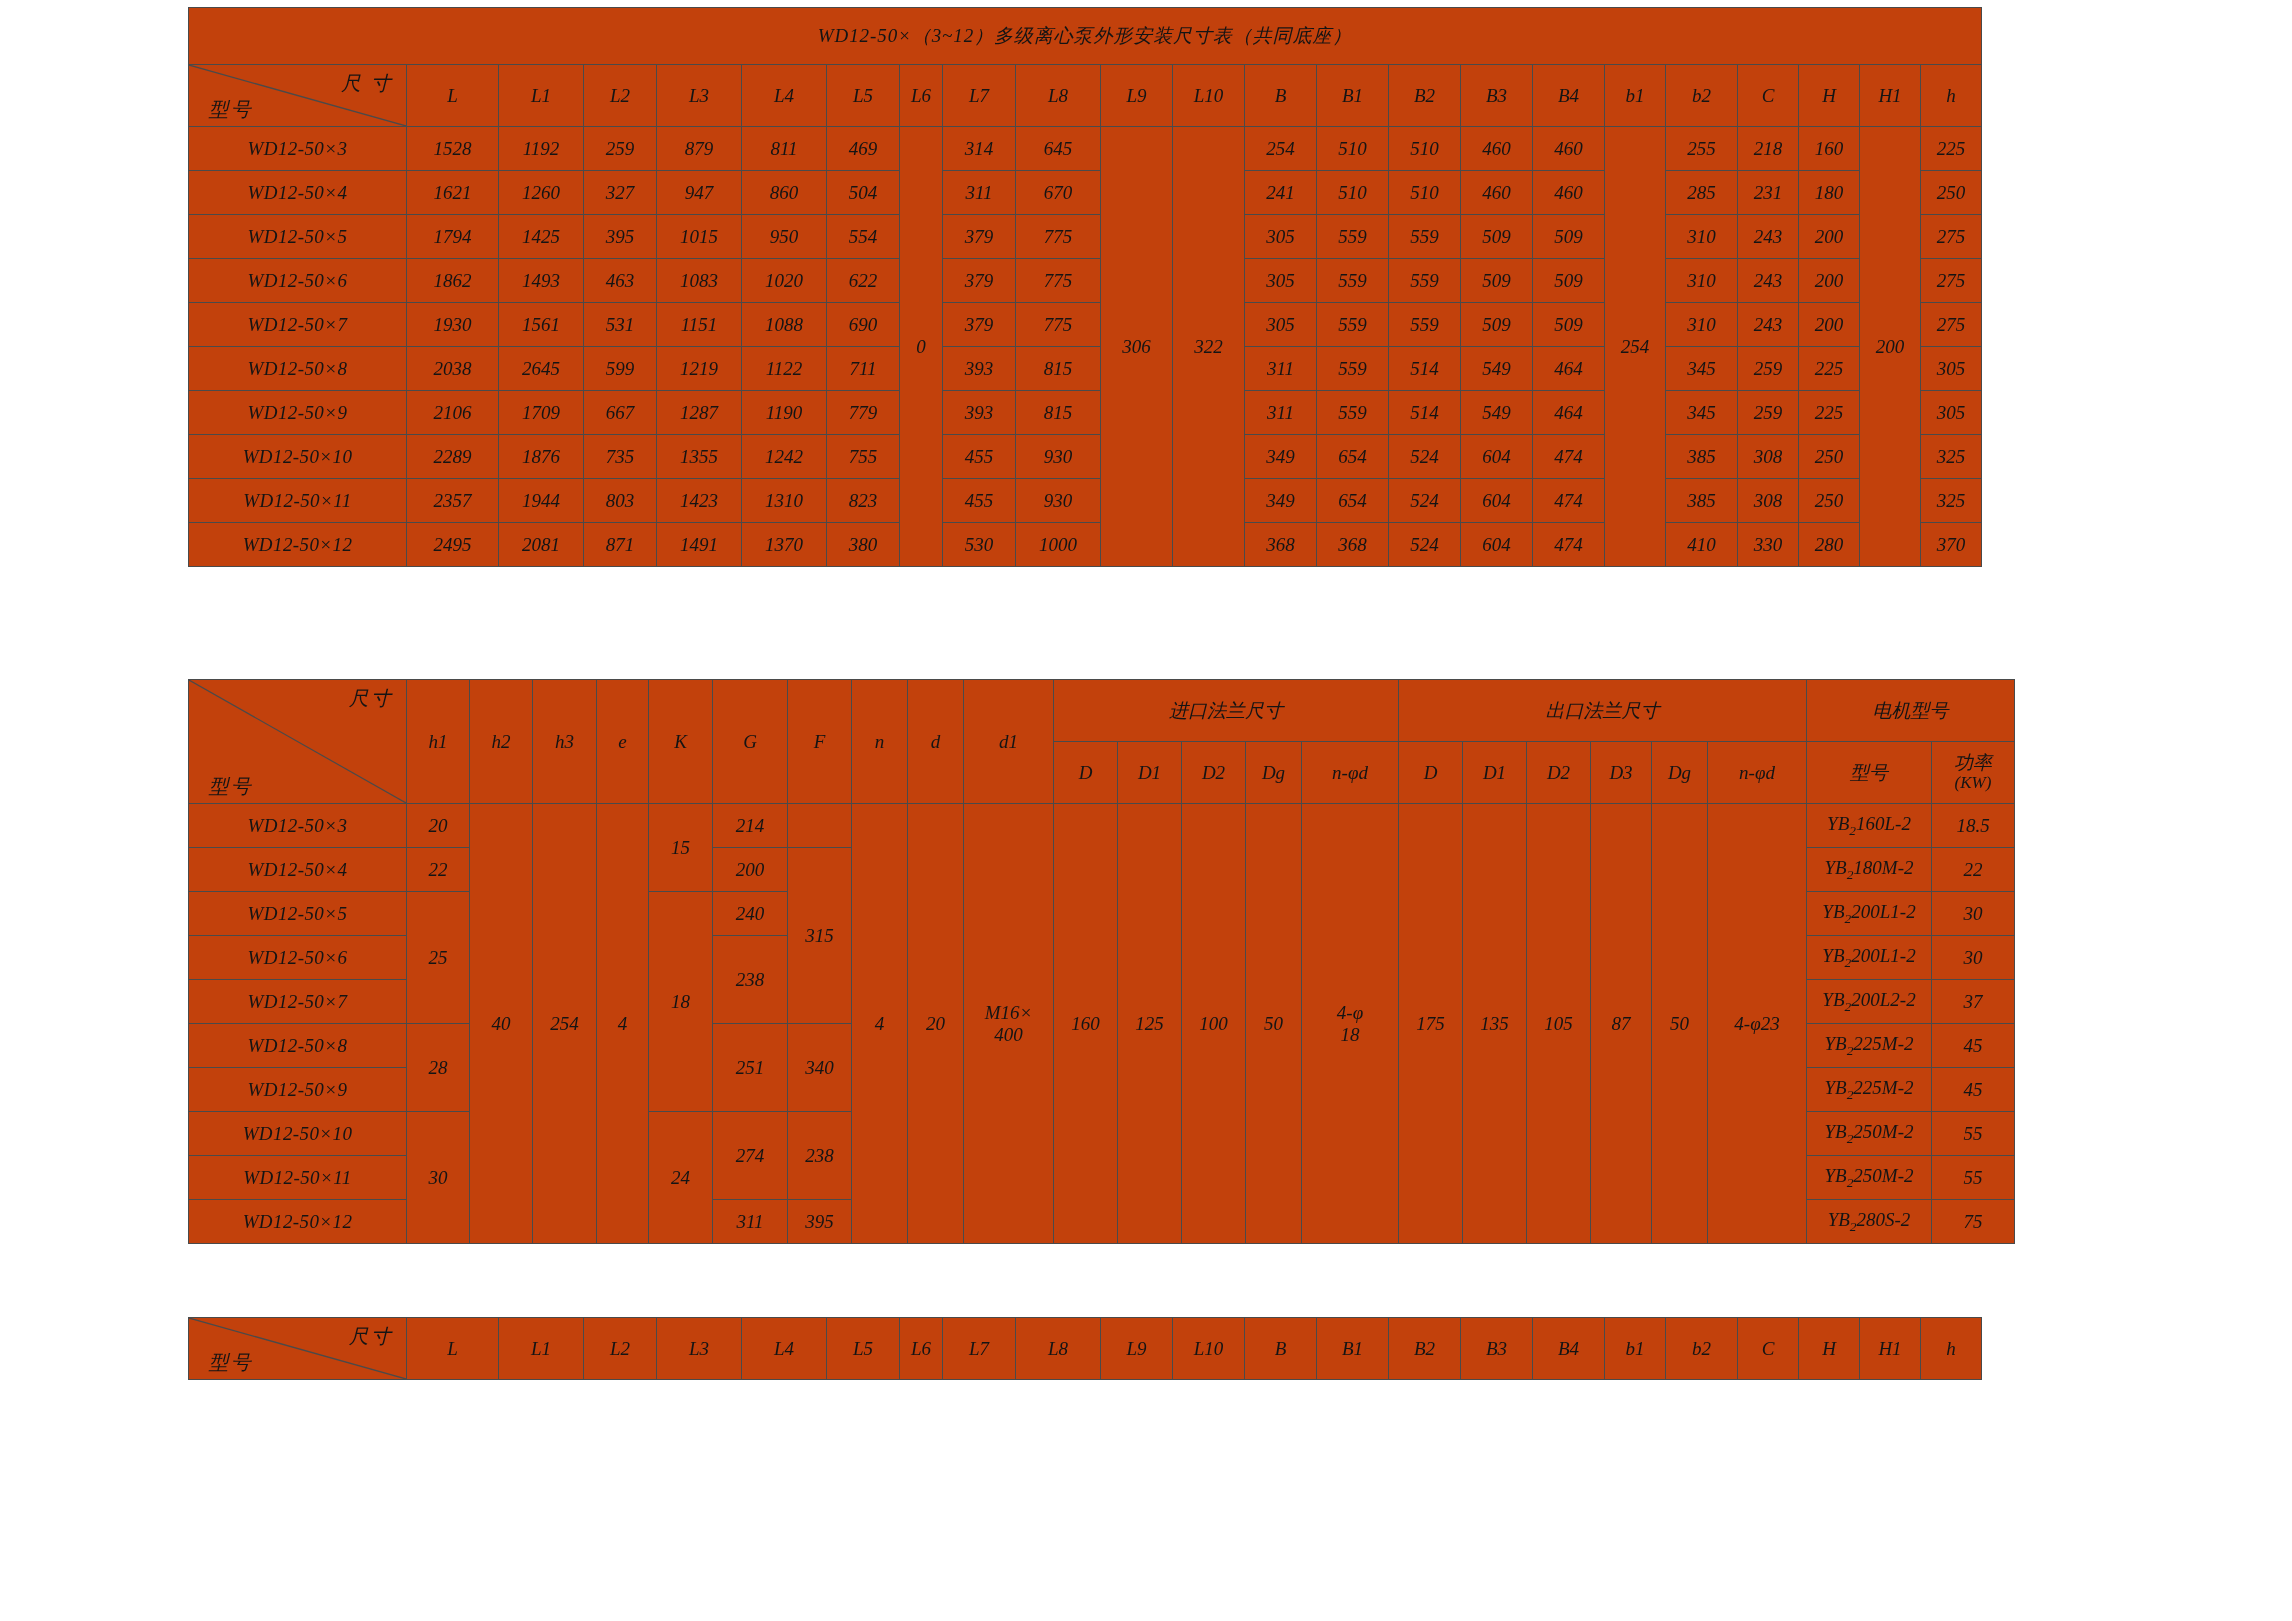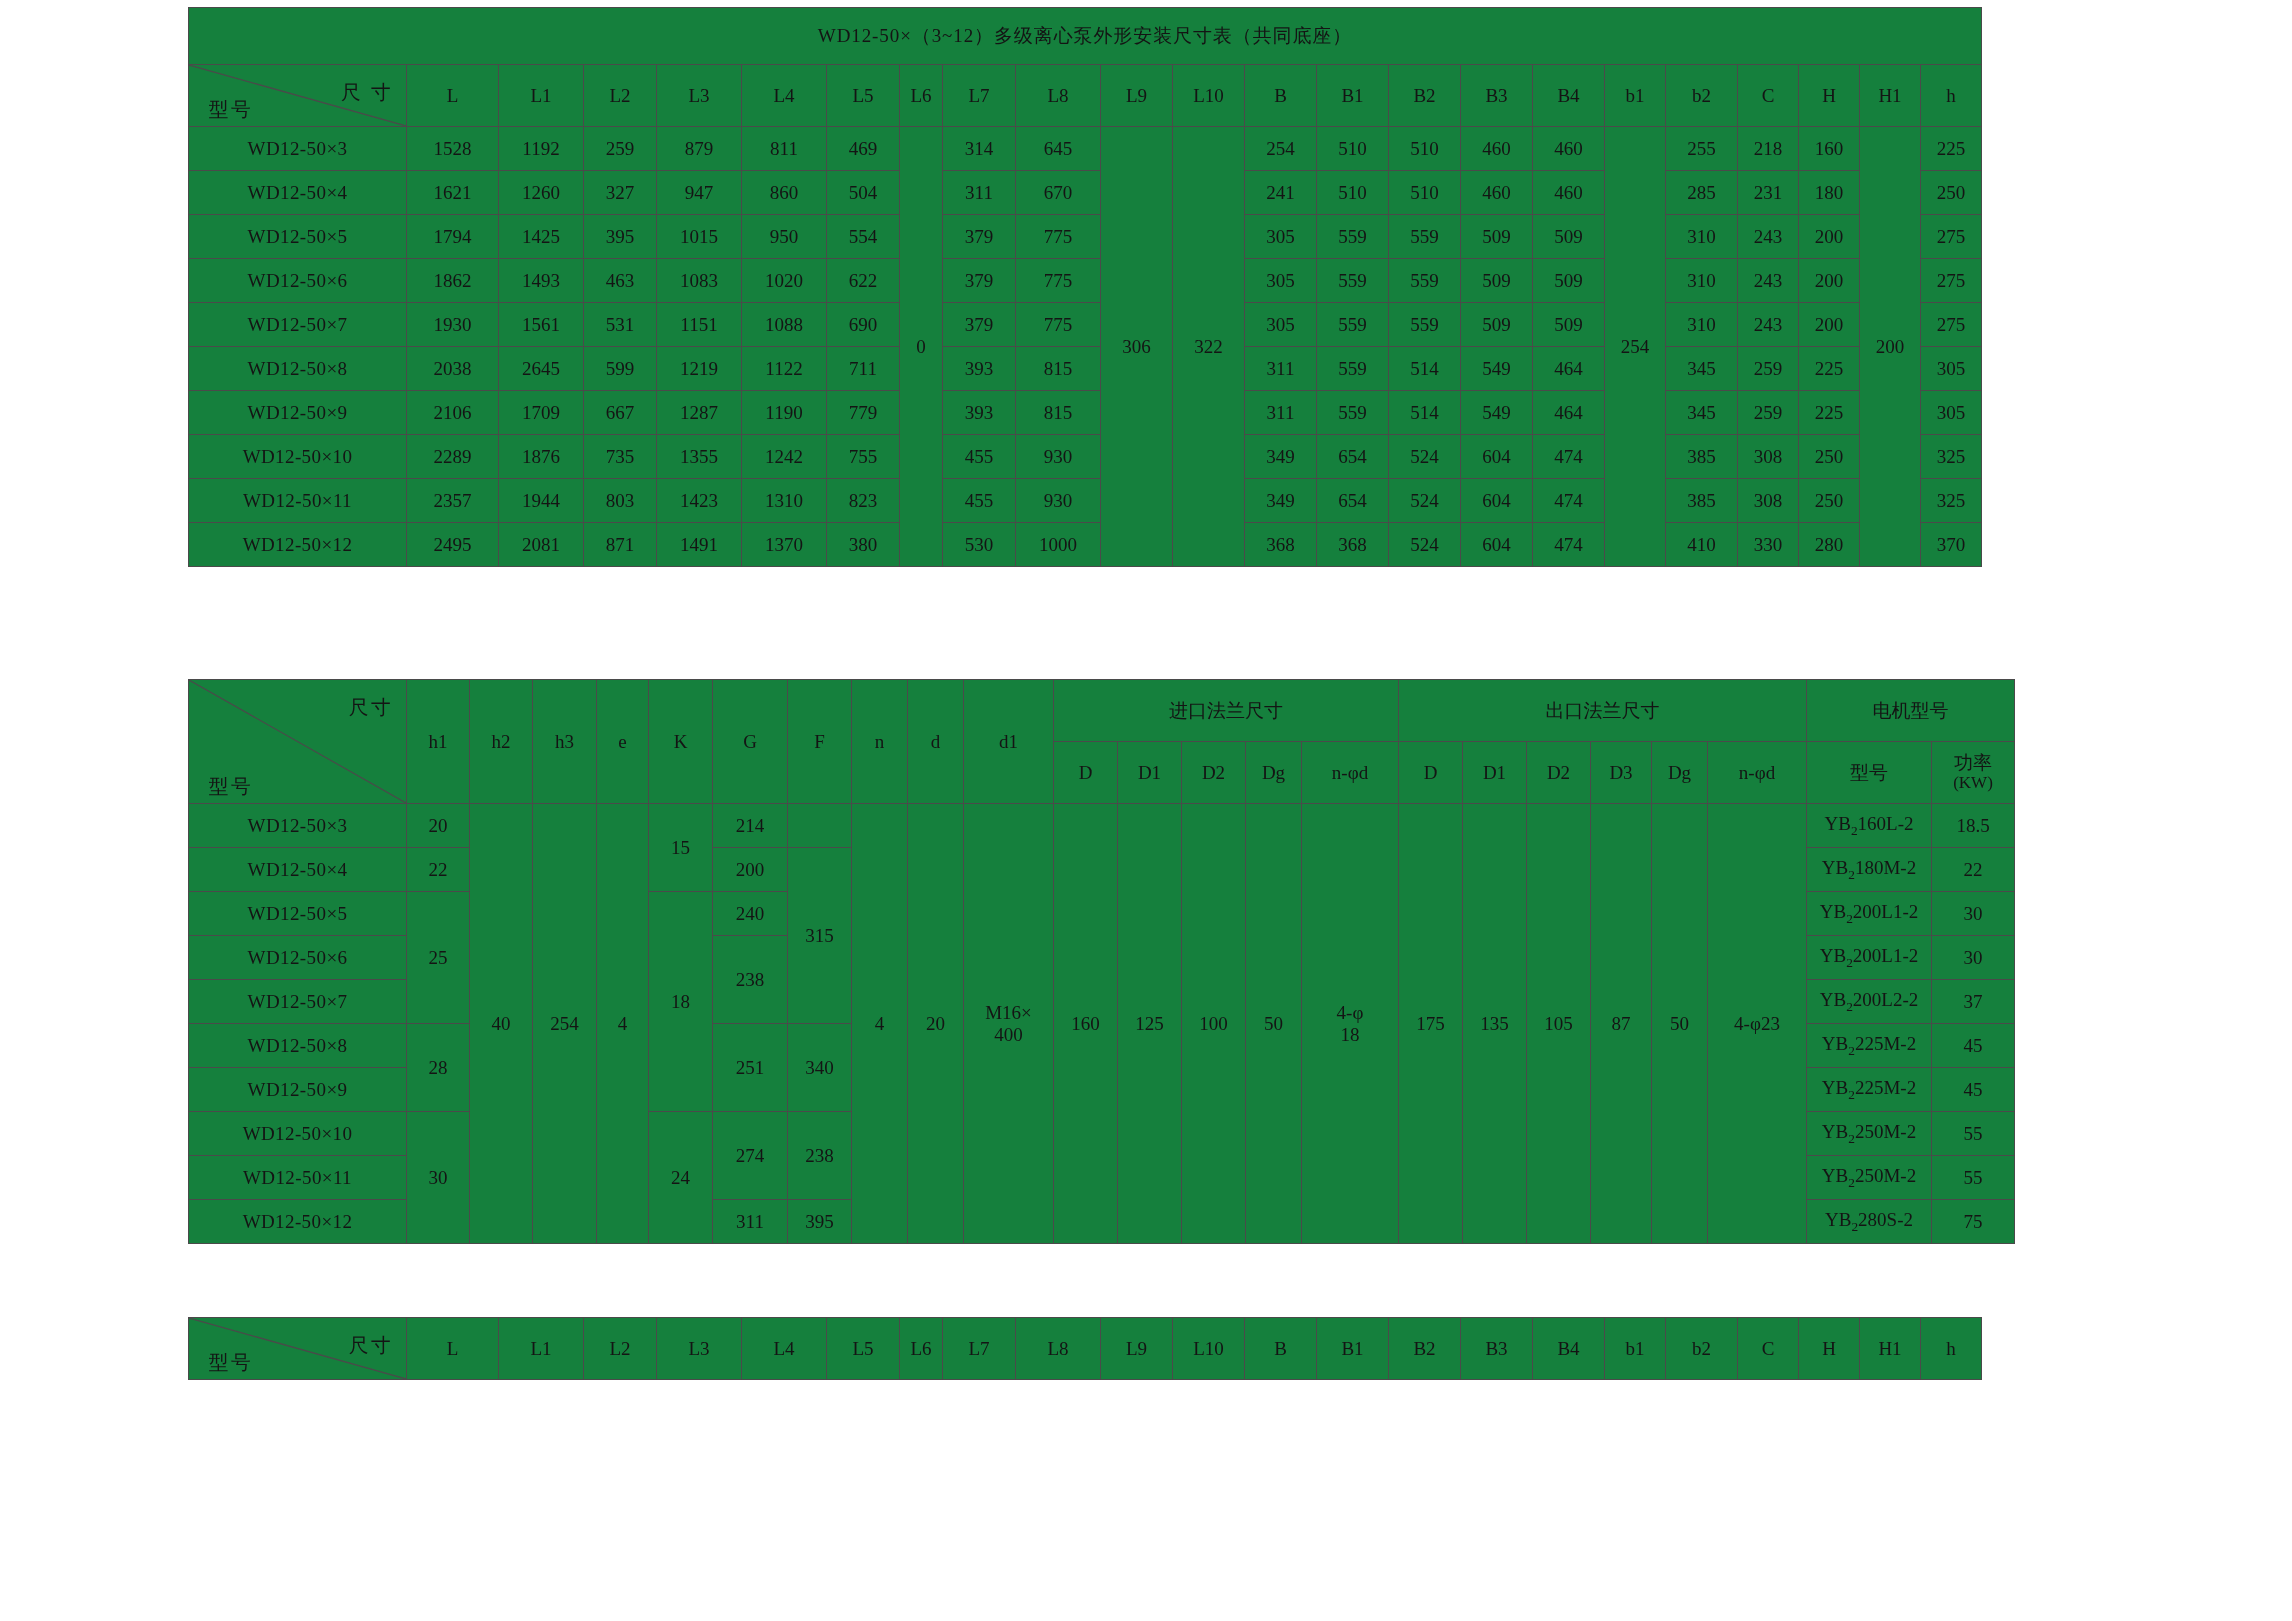--- a/index.html
+++ b/index.html
@@ -18,22 +18,23 @@
     width: 2293px;
     height: 1621px;
     box-sizing: border-box;
     padding: 0;
   }
 
   
   table.dim {
     border-collapse: collapse;
     table-layout: fixed;
-    background: #15803d;
+    background: #c2410c;
     border: 1.8px solid #4a4a4a;
+    font-style: italic;
   }
   table.dim td, table.dim th {
     border: 0.9px solid #4a4a4a;
     text-align: center;
     vertical-align: middle;
     font-weight: normal;
     padding: 0;
     font-size: 19px;
     line-height: 1.15;
     color: #141414;
@@ -65,21 +66,21 @@
     position: absolute;
     left: 0;
     top: 0;
     width: 100%;
     height: 100%;
     pointer-events: none;
   }
   .diag .d-top {
     position: absolute;
     right: 12.5px;
-    top: 16px;
+    top: 7px;
     font-size: 19.7px;
     letter-spacing: 2.7px;
   }
   .diag .d-bot {
     position: absolute;
     left: 19.7px;
     bottom: 5.4px;
     font-size: 19.7px;
     letter-spacing: 2.7px;
   }

